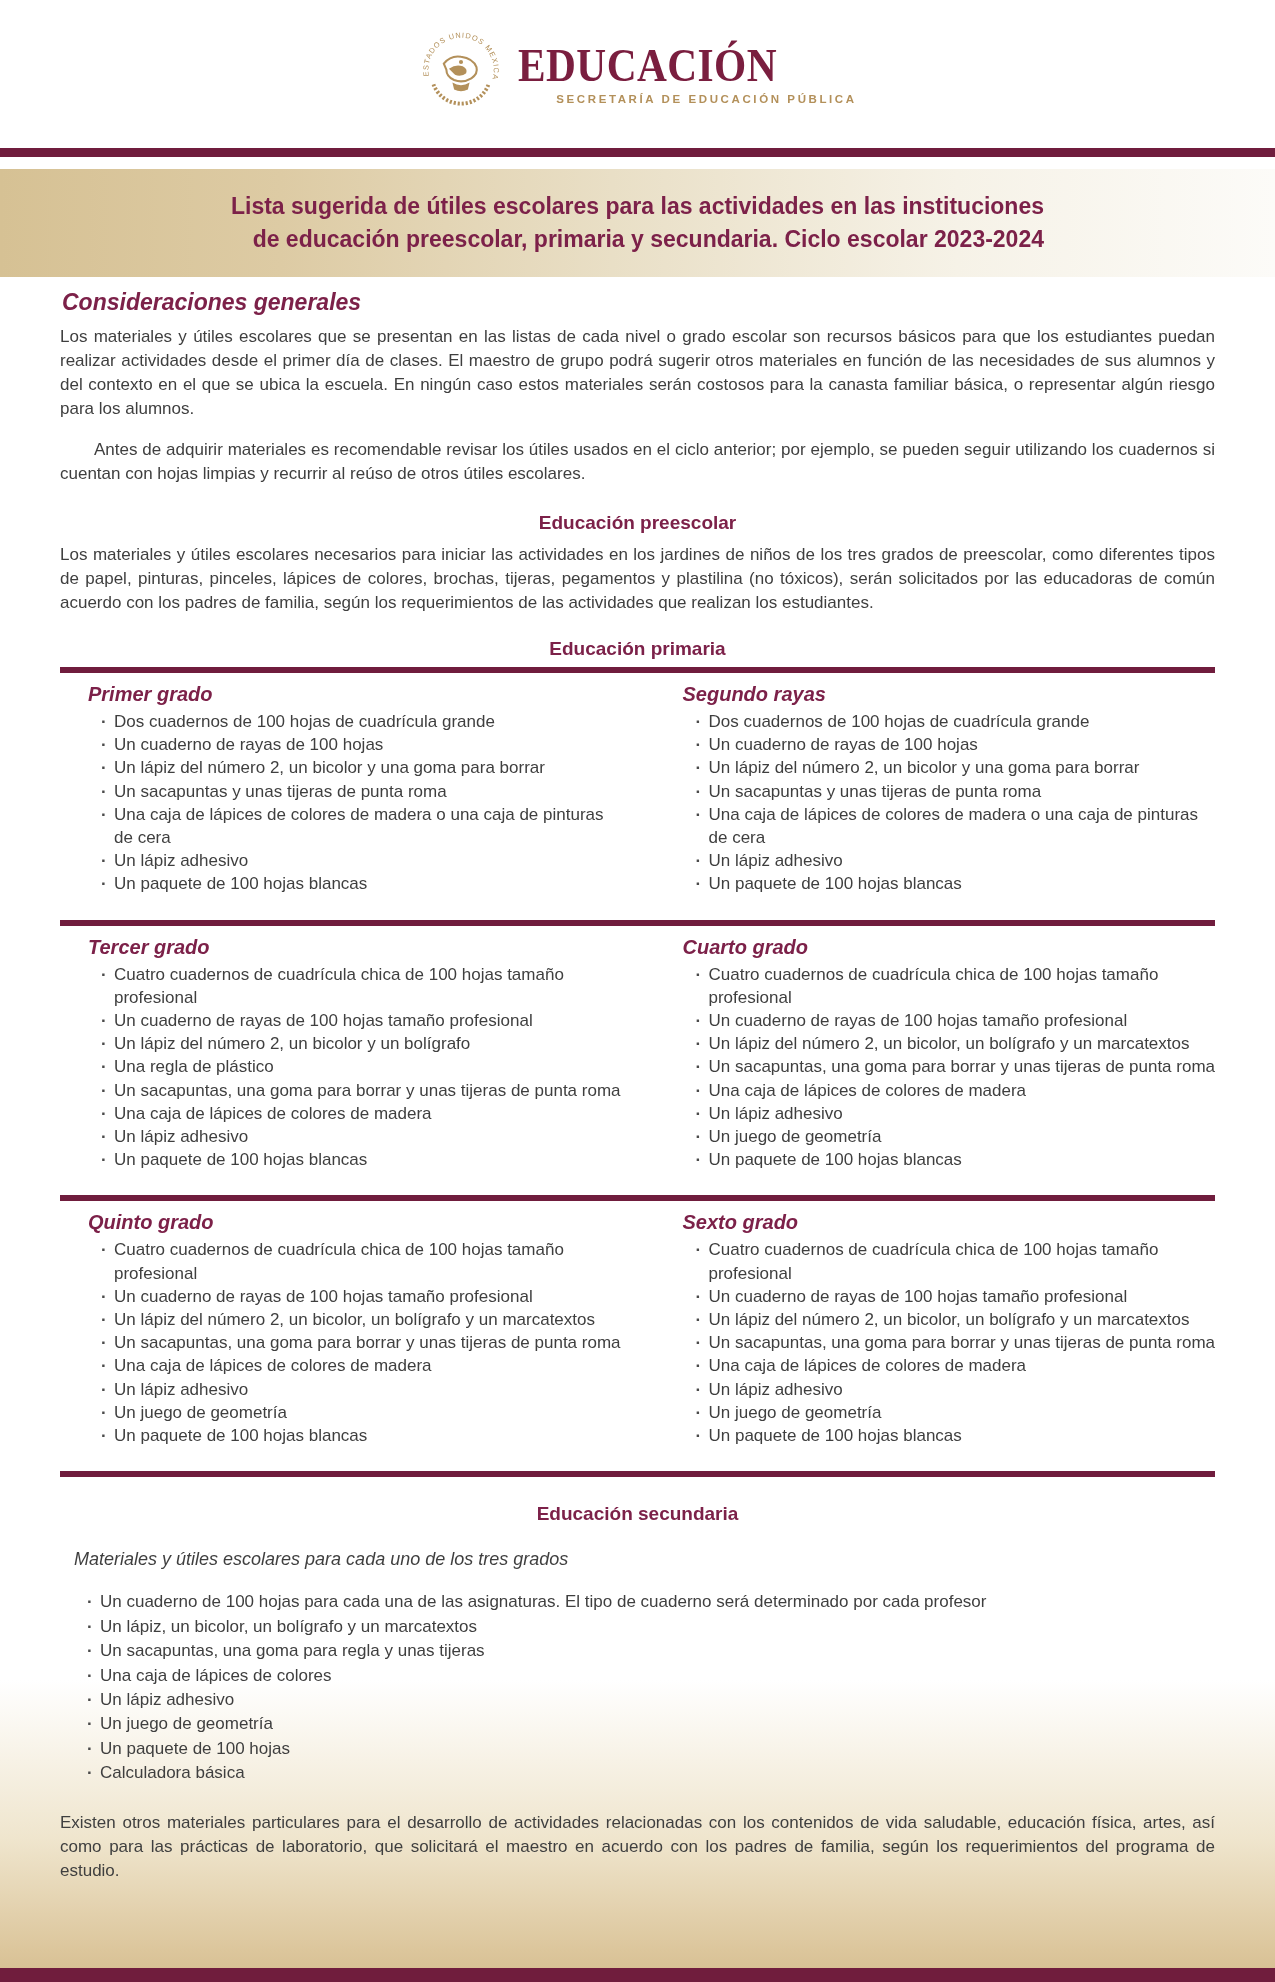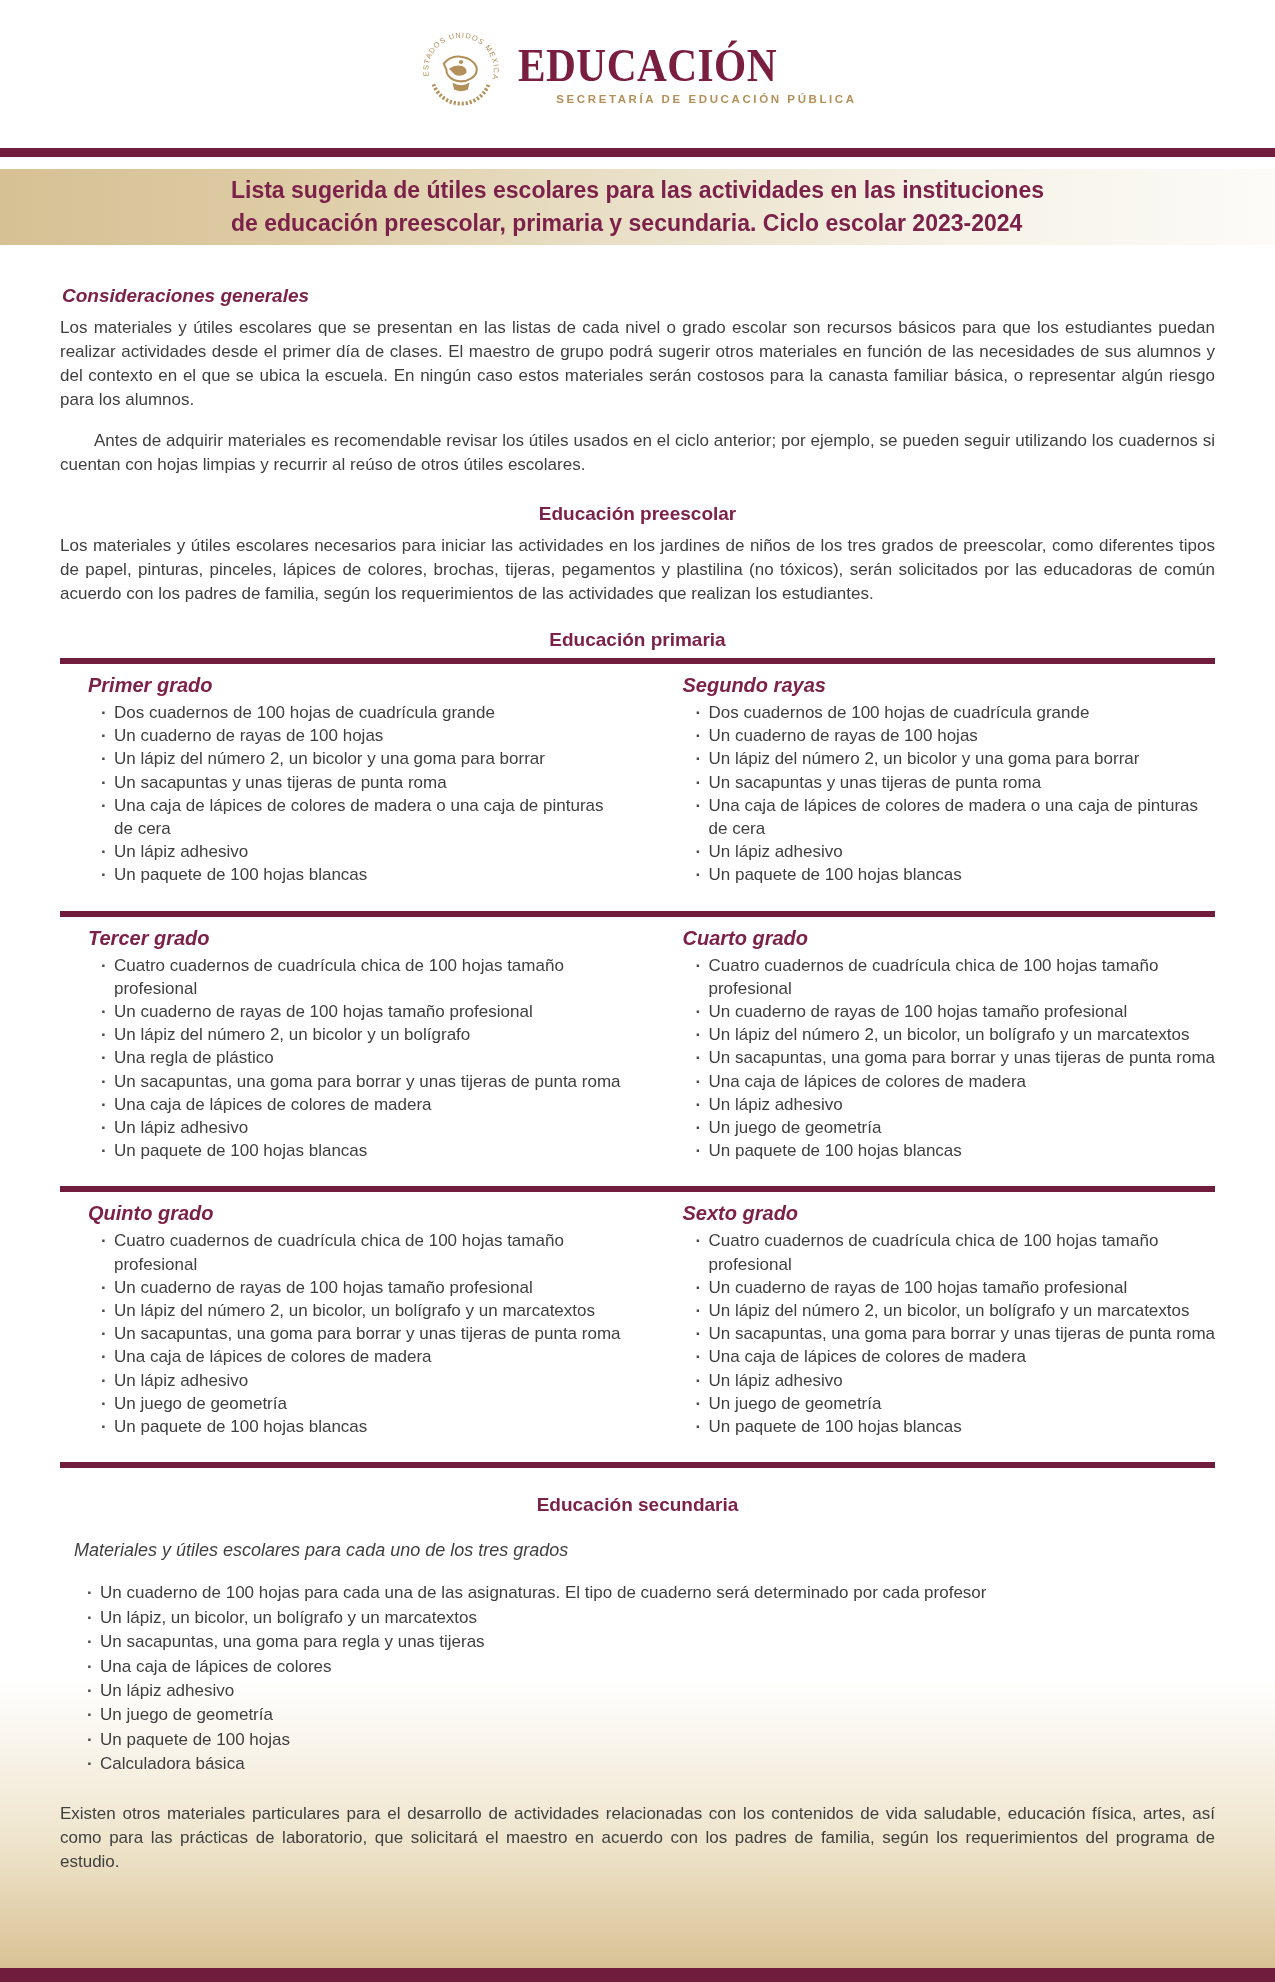--- a/index.html
+++ b/index.html
@@ -26,30 +26,30 @@
     transform:scaleX(.88);transform-origin:left center;letter-spacing:.5px;white-space:nowrap;
   }
   .brand-sub{
     margin-top:6px;color:#b3905a;font-size:11.5px;font-weight:bold;
     letter-spacing:2.6px;white-space:nowrap;margin-left:38px;
   }
   .top-bar{height:9px;background:#701d3d;}
   .band-gap{height:12px;background:#ffffff;}
   
   .title-band{
-    height:76px;display:flex;align-items:center;justify-content:center;text-align:left;
+    height:108px;display:flex;align-items:center;justify-content:center;text-align:right;
     background:linear-gradient(90deg,#d6c194 0%,#ddcba4 22%,#e9dfc6 48%,#f6f2e7 75%,#fcfbf8 100%);
   }
   .title-band h1{
     margin:0;font-size:23px;line-height:33px;font-weight:bold;color:#7c2149;
   }
   
   .main{padding:0 60px;}
   .sec-head-italic{
-    margin:40px 0 0 2px;font-size:19px;font-weight:bold;font-style:italic;color:#7c2149;
+    margin:12px 0 0 2px;font-size:23px;font-weight:bold;font-style:italic;color:#7c2149;
   }
   .para{margin:9px 0 0 0;font-size:17px;line-height:24px;text-align:justify;}
   .para.indent{margin-top:17px;text-indent:34px;}
   .center-head{
     margin:26px 0 0 0;text-align:center;font-size:19px;font-weight:bold;color:#7c2149;
   }
   
   .grade-table{margin-top:7px;}
   .grade-row{
     display:grid;grid-template-columns:1fr 1fr;column-gap:34px;

